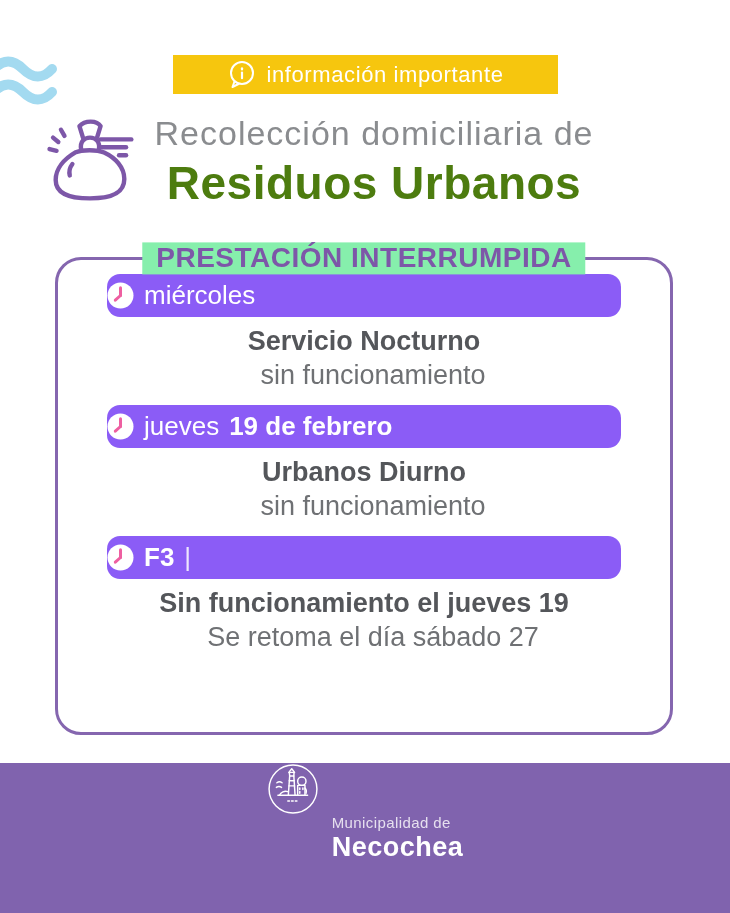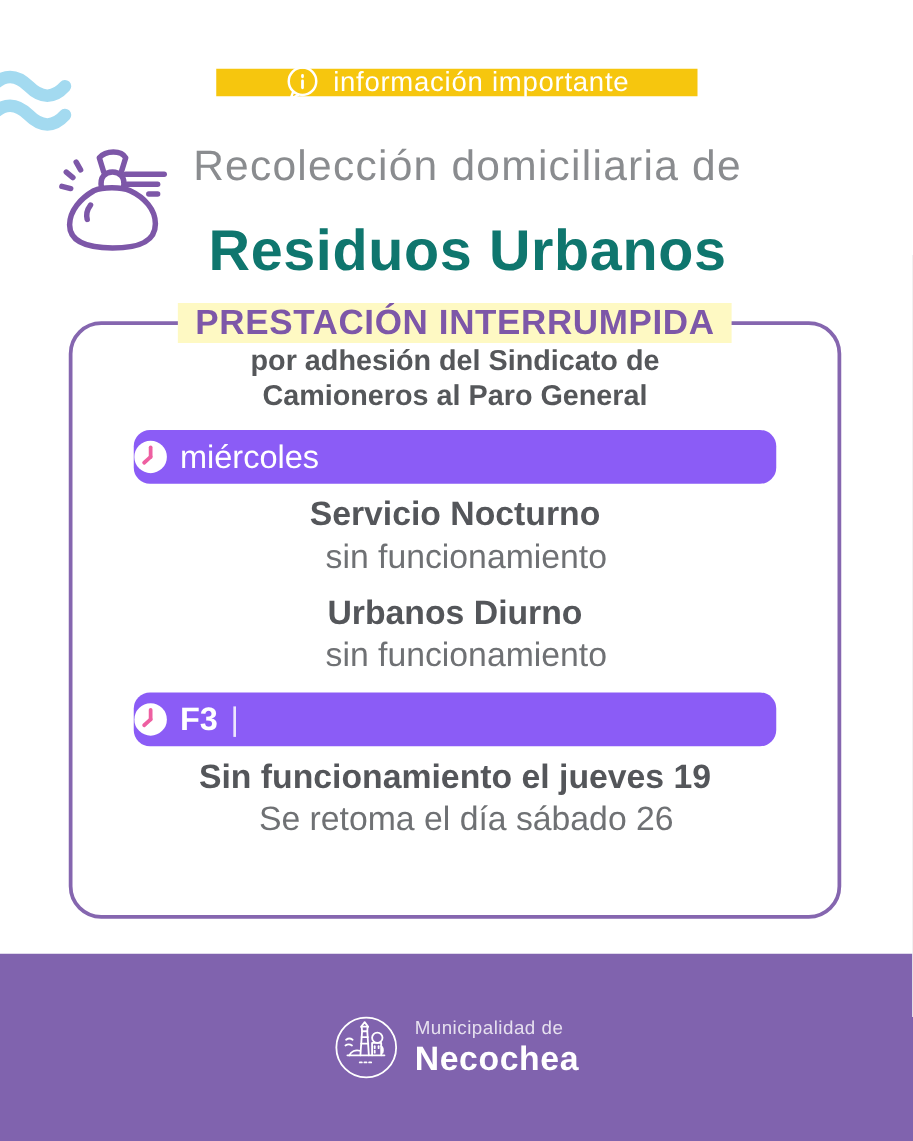--- a/index.html
+++ b/index.html
@@ -5,58 +5,58 @@
   * { margin:0; padding:0; box-sizing:border-box; }
   html,body { background:#e8e8e8; }
   .canvas {
     position:relative; width:730px; height:913px; background:#ffffff;
     overflow:hidden; font-family:"Liberation Sans", sans-serif; margin:0 auto;
   }
   
   .waves { position:absolute; left:-8px; top:56px; }
   
   .top-banner {
-    position:absolute; left:173px; top:55px; width:385px; height:22px;
+    position:absolute; left:173px; top:55px; width:385px; height:39px;
     background:#f6c60e; display:flex; align-items:center; justify-content:center;
     gap:11px; color:#ffffff; font-size:22px; letter-spacing:.6px;
   }
   
   .header { position:absolute; left:0; top:106px; width:730px; height:110px;text-decoration:underline; }
   .bag-icon { position:absolute; left:46px; top:6px; }
   .header-text { position:absolute; left:118px; top:8px; width:512px; text-align:center; }
   .h-line1 { font-size:34px; color:#8a8c8f; letter-spacing:1px; font-weight:400; }
-  .h-line2 { font-size:46px; color:#0f766e; font-weight:700; letter-spacing:.5px; margin-top:20px; }
+  .h-line2 { font-size:46px; color:#4d7c0f; font-weight:700; letter-spacing:.5px; margin-top:3px; }
   
   .box {
     position:absolute; left:55px; top:257px; width:618px; height:478px;
     border:3px solid #8566af; border-radius:26px; background:#ffffff;
   }
   .box-title {
     position:absolute; top:0; left:50%; transform:translate(-50%,-55%);
-    background:#fef9c3; padding:0 14px; font-size:28px; font-weight:700;
+    background:#86efac; padding:0 14px; font-size:28px; font-weight:700;
     color:#7d57a8; letter-spacing:.5px; white-space:nowrap;
   }
   .box-subtitle {
     margin-top:14px; text-align:center; font-size:23px; font-weight:700;
     color:#55575a; line-height:1.22;
   }
   .sched { margin-top:14px; text-align:center; }
   .pill {
     width:514px; height:43px; margin:0 auto; background:#8b5cf6; border-radius:13px;
     display:flex; align-items:center; gap:10px;
     color:#ffffff; font-size:26px;
   }
   .pill b { font-weight:700; }
   .pill .sep { font-weight:400; opacity:.85; }
   .detail-bold { font-size:27px; font-weight:700; color:#54565a; margin-top:9px; }
   .detail-reg  { font-size:27px; font-weight:400; color:#6f7174; margin-top:3px;padding-left:18px; }
   
   .footer {
     position:absolute; left:0; top:763px; width:730px; height:150px;
-    background:#8063ae; display:flex; align-items:center; justify-content:center; gap:13px;
+    background:#8063ae; display:flex; justify-content:center; gap:13px;
   }
   .org-text { display:flex; flex-direction:column; justify-content:center; }
   .org-line1 { font-size:15px; color:rgba(255,255,255,.8); letter-spacing:.4px; }
   .org-line2 { font-size:27px; font-weight:700; color:#ffffff; letter-spacing:.5px; margin-top:1px; }
 </style>
 </head>
 <body>
 
 <div class="canvas">
 
@@ -91,55 +91,60 @@
       </g>
     </svg>
     <div class="header-text">
       <div class="h-line1">Recolección domiciliaria de</div>
       <div class="h-line2">Residuos Urbanos</div>
     </div>
   </div>
 
   <div class="box">
     <div class="box-title">PRESTACIÓN INTERRUMPIDA</div>
-    <div class="box-subtitle">
-      <span>por adhesión del Sindicato de</span><br>
-      <span>Camioneros al Paro General</span>
-    </div>
 
     <div class="sched">
       <div class="pill">
         <svg width="27" height="27" viewBox="0 0 27 27">
           <circle cx="13.5" cy="13.5" r="13" fill="#ffffff"></circle>
           <line x1="13.5" y1="13.5" x2="13.5" y2="5.8" stroke="#ee5fa1" stroke-width="3" stroke-linecap="round"></line>
           <line x1="13.5" y1="13.5" x2="8.3" y2="18.2" stroke="#ee5fa1" stroke-width="3" stroke-linecap="round"></line>
         </svg>
         <span>miércoles</span>
       </div>
       <div class="detail-bold">Servicio Nocturno</div>
       <div class="detail-reg">sin funcionamiento</div>
     </div>
 
     <div class="sched">
+      <div class="pill">
+        <svg width="27" height="27" viewBox="0 0 27 27">
+          <circle cx="13.5" cy="13.5" r="13" fill="#ffffff"></circle>
+          <line x1="13.5" y1="13.5" x2="13.5" y2="5.8" stroke="#ee5fa1" stroke-width="3" stroke-linecap="round"></line>
+          <line x1="13.5" y1="13.5" x2="8.3" y2="18.2" stroke="#ee5fa1" stroke-width="3" stroke-linecap="round"></line>
+        </svg>
+        <span>jueves</span>
+        <b>19 de febrero</b>
+      </div>
       <div class="detail-bold">Urbanos Diurno</div>
       <div class="detail-reg">sin funcionamiento</div>
     </div>
 
     <div class="sched">
       <div class="pill">
         <svg width="27" height="27" viewBox="0 0 27 27">
           <circle cx="13.5" cy="13.5" r="13" fill="#ffffff"></circle>
           <line x1="13.5" y1="13.5" x2="13.5" y2="5.8" stroke="#ee5fa1" stroke-width="3" stroke-linecap="round"></line>
           <line x1="13.5" y1="13.5" x2="8.3" y2="18.2" stroke="#ee5fa1" stroke-width="3" stroke-linecap="round"></line>
         </svg>
         <b>F3</b>
         <span class="sep">|</span>
       </div>
       <div class="detail-bold">Sin funcionamiento el jueves 19</div>
-      <div class="detail-reg">Se retoma el día sábado 26</div>
+      <div class="detail-reg">Se retoma el día sábado 27</div>
     </div>
   </div>
 
   <div class="footer">
     <svg width="52" height="52" viewBox="0 0 50 50">
       <g fill="none" stroke="#ffffff" stroke-width="1.4" stroke-linecap="round" stroke-linejoin="round">
         <circle cx="25" cy="25" r="23"></circle>
         <path d="M20.5,31 L21.8,12.5 L25.8,12.5 L27,31"></path>
         <path d="M21.8,12.5 L21.5,9 L26,9 L25.8,12.5"></path>
         <path d="M21,9 L23.8,5.5 L26.5,9"></path>

